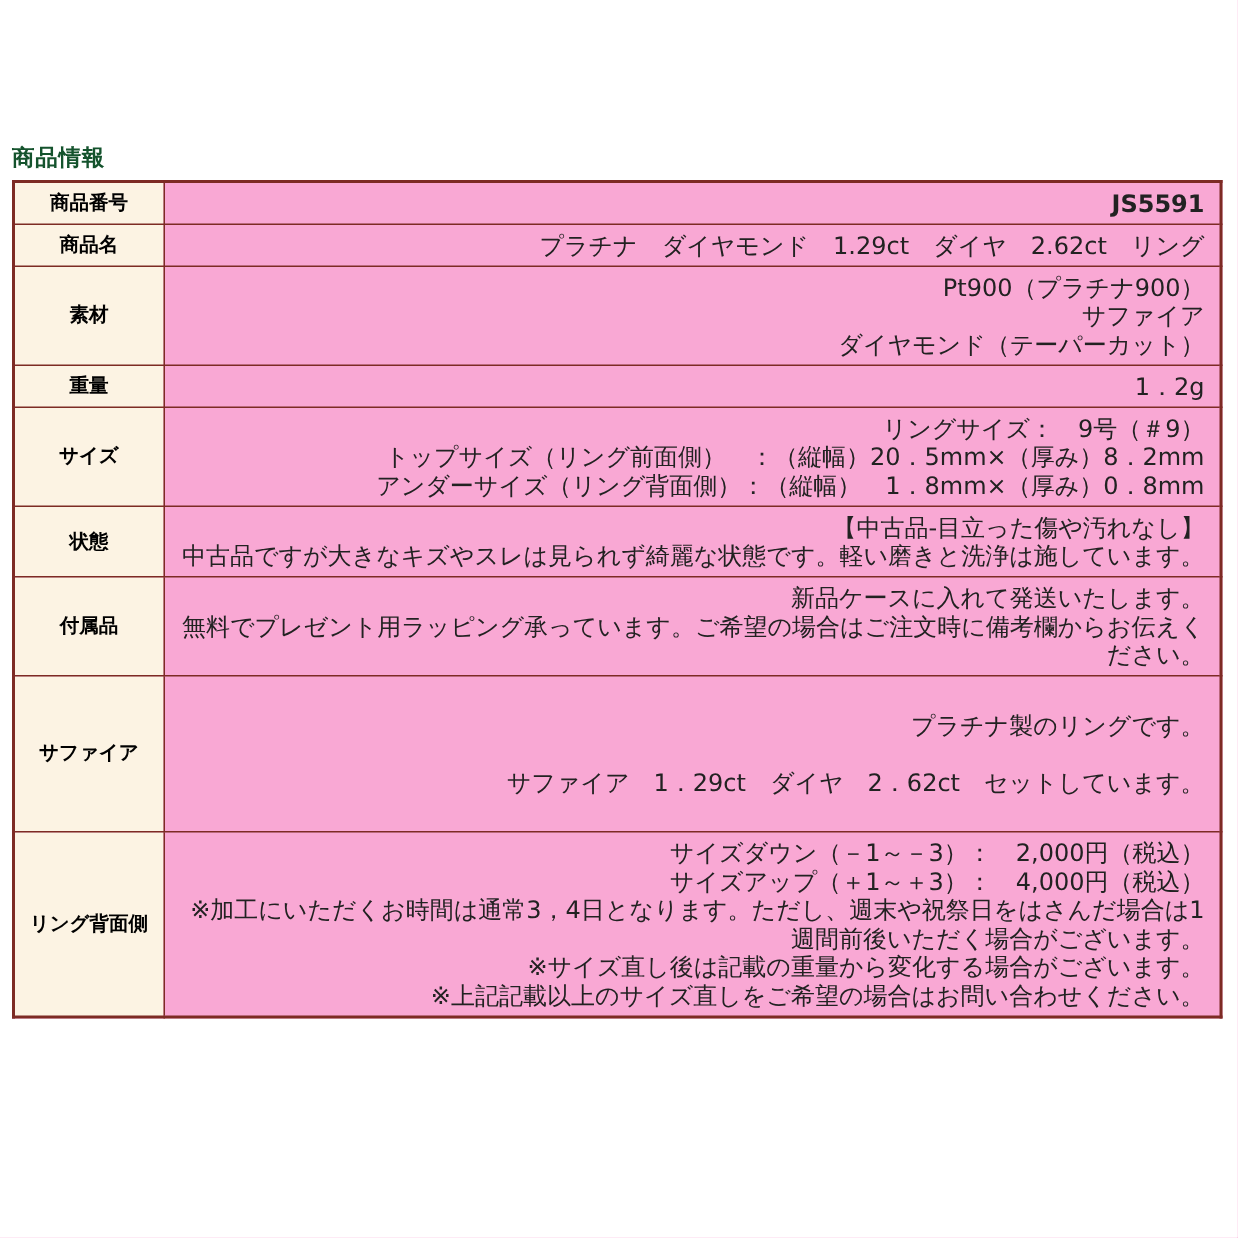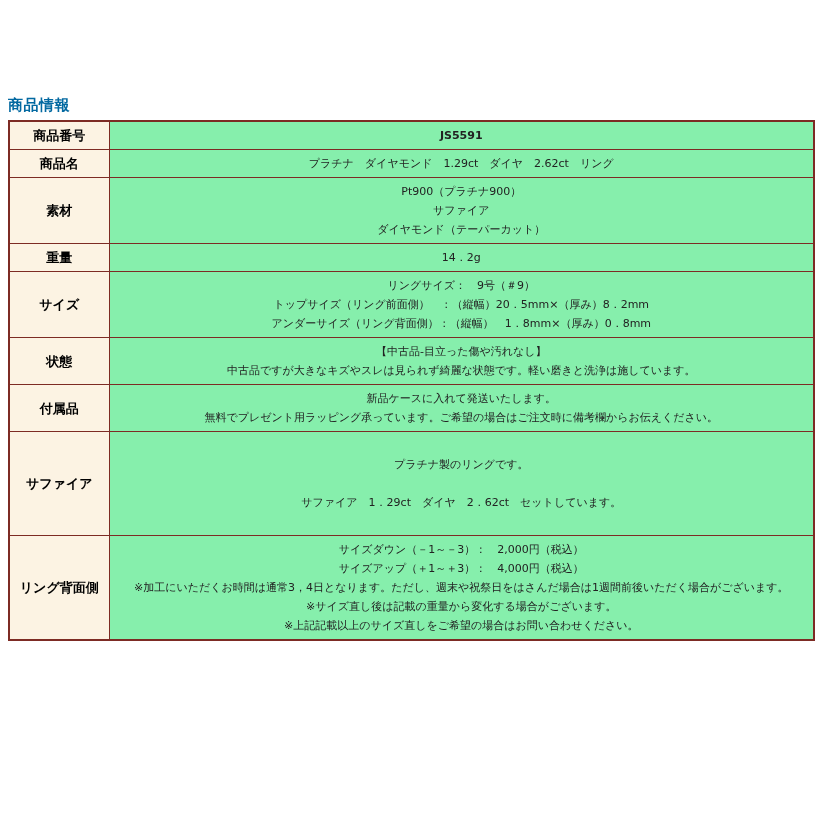--- a/index.html
+++ b/index.html
@@ -15,48 +15,48 @@
     font-family: "DejaVu Sans", "Liberation Sans", sans-serif;
   }
   .page {
     width: 825px;
     min-height: 825px;
     padding: 96px 8px 0 8px;
   }
   .title {
     font-size: 15px;
     font-weight: bold;
-    color: #0369a1;
+    color: #14532d;
     margin: 0 0 5px 0;
     letter-spacing: 0.5px;
   }
   table.info-table {
     border-collapse: collapse;
     width: 807px;
     table-layout: fixed;
-    background: #86efac;
+    background: #f9a8d4;
     border: 2px solid var(--border);
   }
   table.info-table th {
     width: 100px;
     background: var(--label-bg);
     border: 1px solid var(--border);
     font-size: 13px;
     font-weight: bold;
     color: #000000;
     text-align: center;
     vertical-align: middle;
     padding: 4px 4px;
     line-height: 19px;
   }
   table.info-table td {
     border: 1px solid var(--border);
-    font-size: 11px;
+    font-size: 16px;
     color: var(--text);
-    text-align: center;
+    text-align: right;
     vertical-align: middle;
     padding: 4px 10px;
     line-height: 19px;
     word-break: break-all;
   }
   table.info-table td.bold-value {
     font-weight: bold;
   }
 </style>
 </head>
@@ -73,21 +73,21 @@
         <tr>
           <th>商品名</th>
           <td>プラチナ　ダイヤモンド　1.29ct　ダイヤ　2.62ct　リング</td>
         </tr>
         <tr>
           <th>素材</th>
           <td>Pt900（プラチナ900）<br>サファイア<br>ダイヤモンド（テーパーカット）</td>
         </tr>
         <tr>
           <th>重量</th>
-          <td>14．2g</td>
+          <td>1．2g</td>
         </tr>
         <tr>
           <th>サイズ</th>
           <td>リングサイズ：　9号（＃9）<br>トップサイズ（リング前面側）　：（縦幅）20．5mm×（厚み）8．2mm<br>アンダーサイズ（リング背面側）：（縦幅）　1．8mm×（厚み）0．8mm</td>
         </tr>
         <tr>
           <th>状態</th>
           <td>【中古品-目立った傷や汚れなし】<br>中古品ですが大きなキズやスレは見られず綺麗な状態です。軽い磨きと洗浄は施しています。</td>
         </tr>
         <tr>

